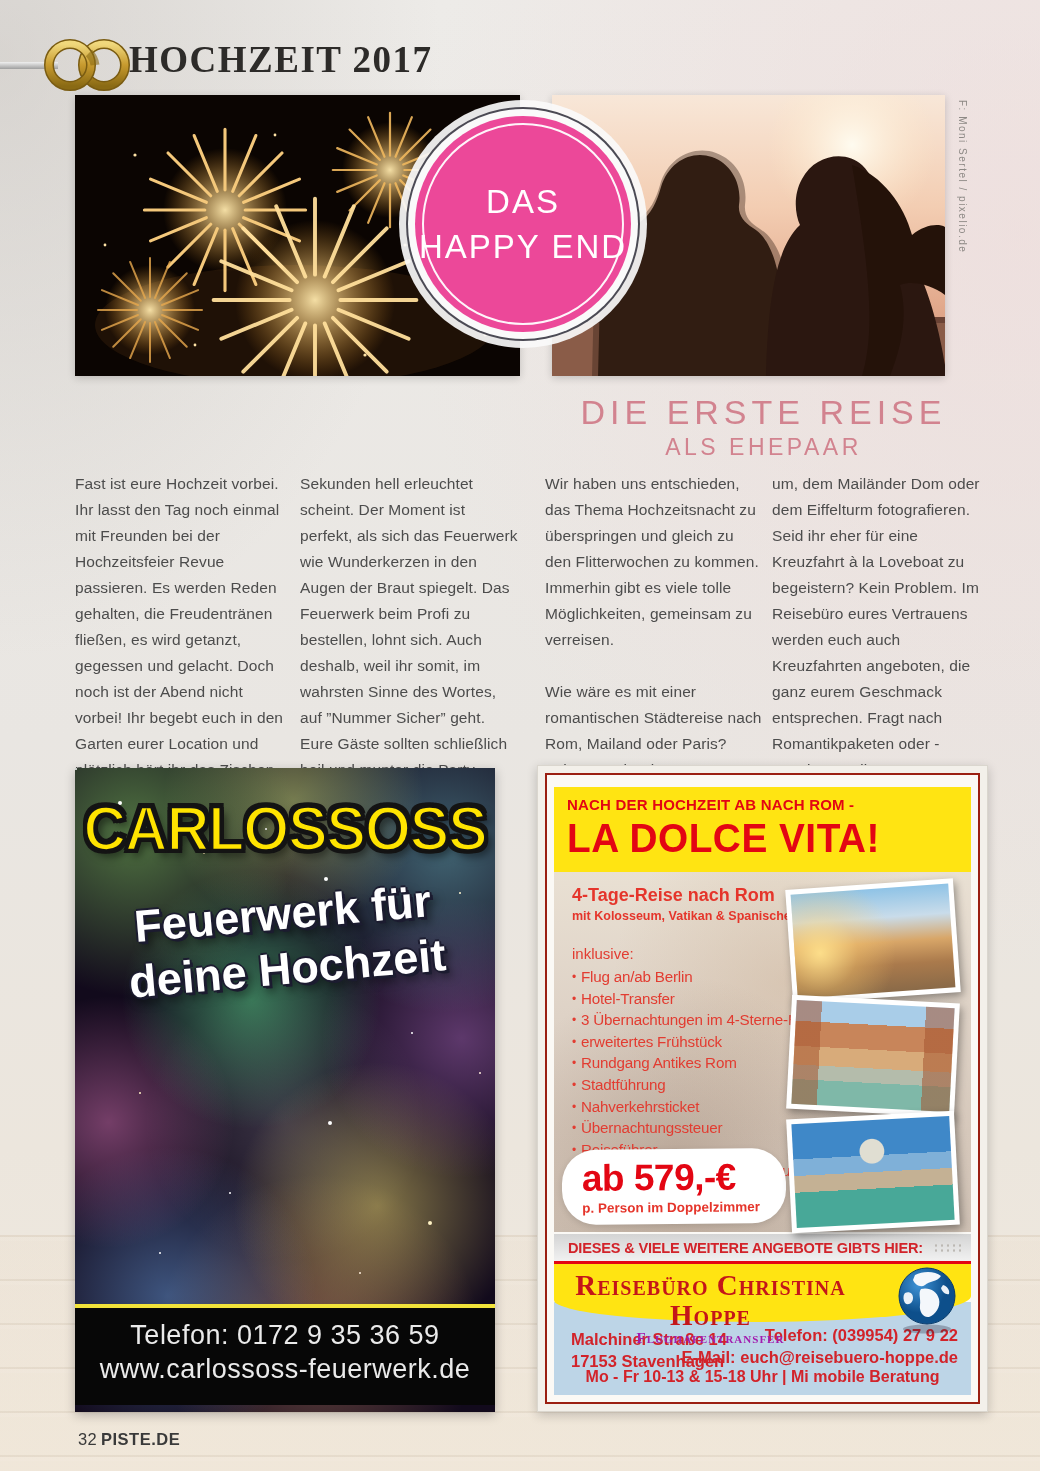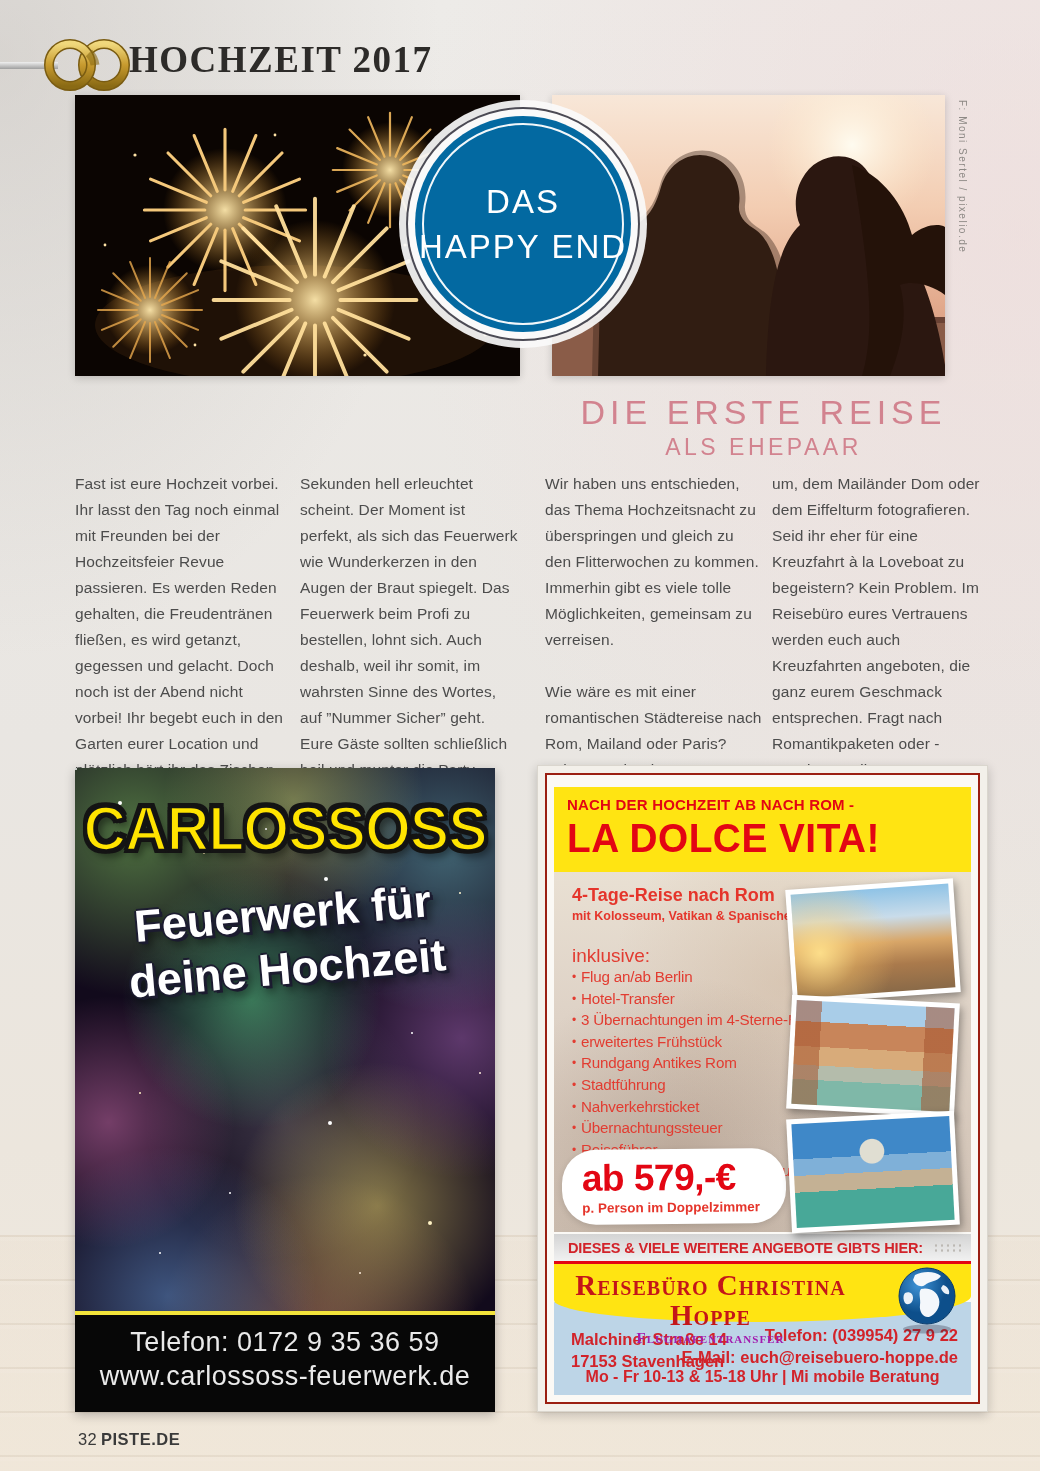--- a/index.html
+++ b/index.html
@@ -36,21 +36,21 @@
   .photo { position:absolute; top:95px; height:281px; box-shadow:0 2px 8px rgba(0,0,0,.18); overflow:hidden; }
   .photo-fireworks { left:75px; width:445px; background:#0b0502; }
   .photo-couple { left:552px; width:393px; }
   .credit-vert {
     position:absolute; left:957px; top:100px; height:240px;
     writing-mode:vertical-rl;
     font-size:10px; letter-spacing:1.5px; color:#8d8985;
   }
   .badge {
     position:absolute; left:415px; top:116px; width:216px; height:216px;
-    border-radius:50%; background:#0369a1;
+    border-radius:50%; background:#ec4899;
     box-shadow:0 0 0 7px #fafafa, 0 0 0 9px #4b4a54, 0 0 0 16px rgba(250,250,250,.92);
     display:flex; flex-direction:column; align-items:center; justify-content:center;
     z-index:5; text-align:center;
   }
   .badge::after { content:""; position:absolute; inset:7px; border:2px solid rgba(255,255,255,.95); border-radius:50%; }
   .badge .b-line { color:#fff; font-size:33px; font-weight:400; letter-spacing:2px; line-height:45px; }
 
   
   .head-left { position:absolute; left:75px; top:392px; width:440px; text-align:center; }
   .head-left .bar {
@@ -104,21 +104,21 @@
     transform:scaleY(1.08);
   }
   .carlo-sub {
     position:absolute; left:0; top:118px; width:100%; text-align:center;
     font-size:45px; font-weight:700; color:#fff; line-height:55px;
     transform:rotate(-5deg);
     text-shadow:2px 0 0 #1c1c30,-2px 0 0 #1c1c30,0 2px 0 #1c1c30,0 -2px 0 #1c1c30,
       3px 3px 0 #1c1c30, 5px 6px 10px rgba(0,0,0,.6);
   }
   .carlo-bottom {
-    position:absolute; left:0; bottom:0; width:100%; height:101px;
+    position:absolute; left:0; bottom:7px; width:100%; height:101px;
     background:#070707; border-top:4px solid #f2e33a;
     text-align:center; color:#f2f2f2; padding-top:10px;
   }
   .carlo-bottom .cb-line { font-size:27px; font-weight:400; letter-spacing:.5px; line-height:34px; color:#eaeaea; }
 
   
   .ad-rome {
     position:absolute; left:537px; top:765px; width:451px; height:647px;
     background:#f3f0ea; padding:7px; box-shadow:0 3px 10px rgba(0,0,0,.2);
     border:1px solid #dad6ce;
@@ -134,21 +134,21 @@
   .rome-head .rh2 { font-size:40px; font-weight:700; letter-spacing:.5px; margin-top:3px; transform:scaleX(.97); transform-origin:left; }
   .rome-mid {
     position:relative; flex:0 0 360px; margin:0 7px;
     background:
       radial-gradient(circle at 30% 80%, rgba(120,90,70,.28), transparent 45%),
       radial-gradient(circle at 55% 30%, rgba(200,170,140,.35), transparent 50%),
       linear-gradient(180deg,#e9e0d3 0%, #ded2c6 40%, #d6c8bb 72%, #cfc1b4 100%);
   }
   .rome-mid .r-title { position:absolute; left:18px; top:13px; font-size:18px; font-weight:700; color:#e5352b; }
   .rome-mid .r-sub   { position:absolute; left:18px; top:37px; font-size:12.5px; font-weight:700; color:#e5352b; }
-  .rome-mid .r-incl  { position:absolute; left:18px; top:73px; font-size:19px; color:#e23c31; }
+  .rome-mid .r-incl  { position:absolute; left:18px; top:73px; font-size:15px; color:#e23c31; }
   .rome-mid ul { position:absolute; left:18px; top:95px; list-style:none; width:260px; }
   .rome-mid li { font-size:15.2px; line-height:19.6px; color:#e23c31; letter-spacing:-.2px; }
   .rome-mid li::before { content:"•"; font-size:12px; margin-right:5px; position:relative; top:-1px; }
   .price-blob {
     position:absolute; left:8px; bottom:8px; background:#fff; border-radius:34px;
     padding:8px 26px 9px 20px; box-shadow:0 2px 6px rgba(0,0,0,.12); transform:rotate(-.5deg);
   }
   .price-blob .pb1 { font-size:37px; font-weight:700; color:#e30613; letter-spacing:-.5px; }
   .price-blob .pb2 { font-size:13.5px; font-weight:700; color:#e5352b; margin-top:1px; }
   .polaroids { position:absolute; right:4px; top:12px; width:178px; }

